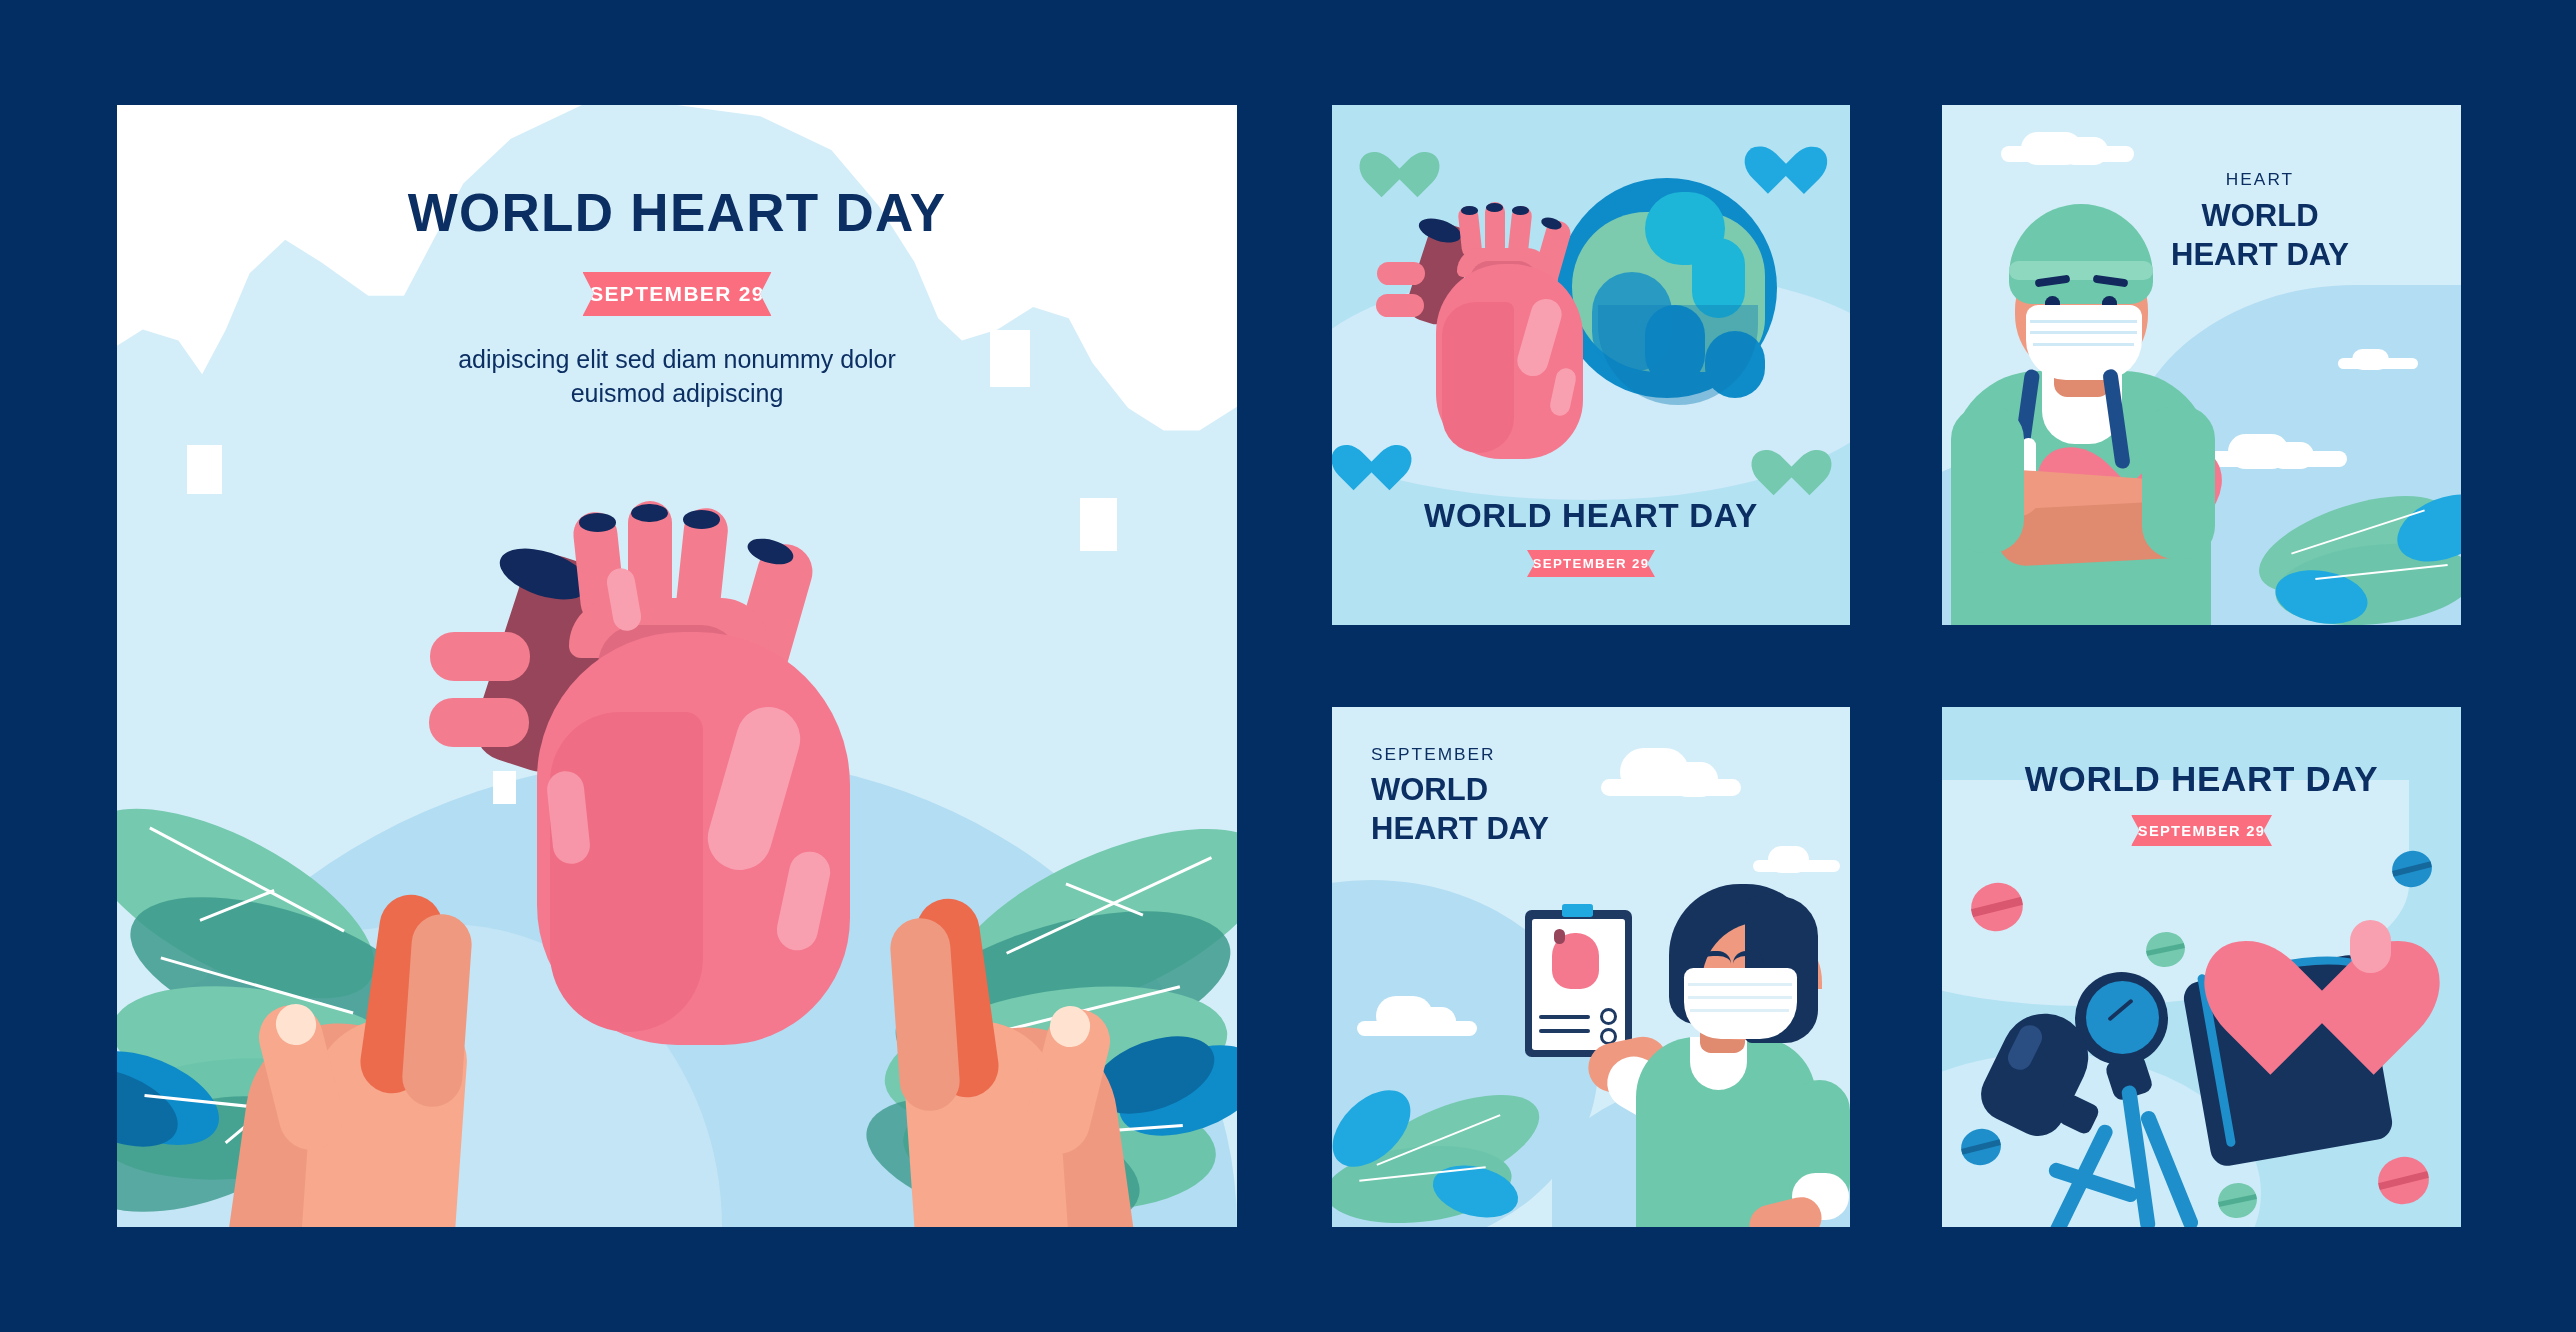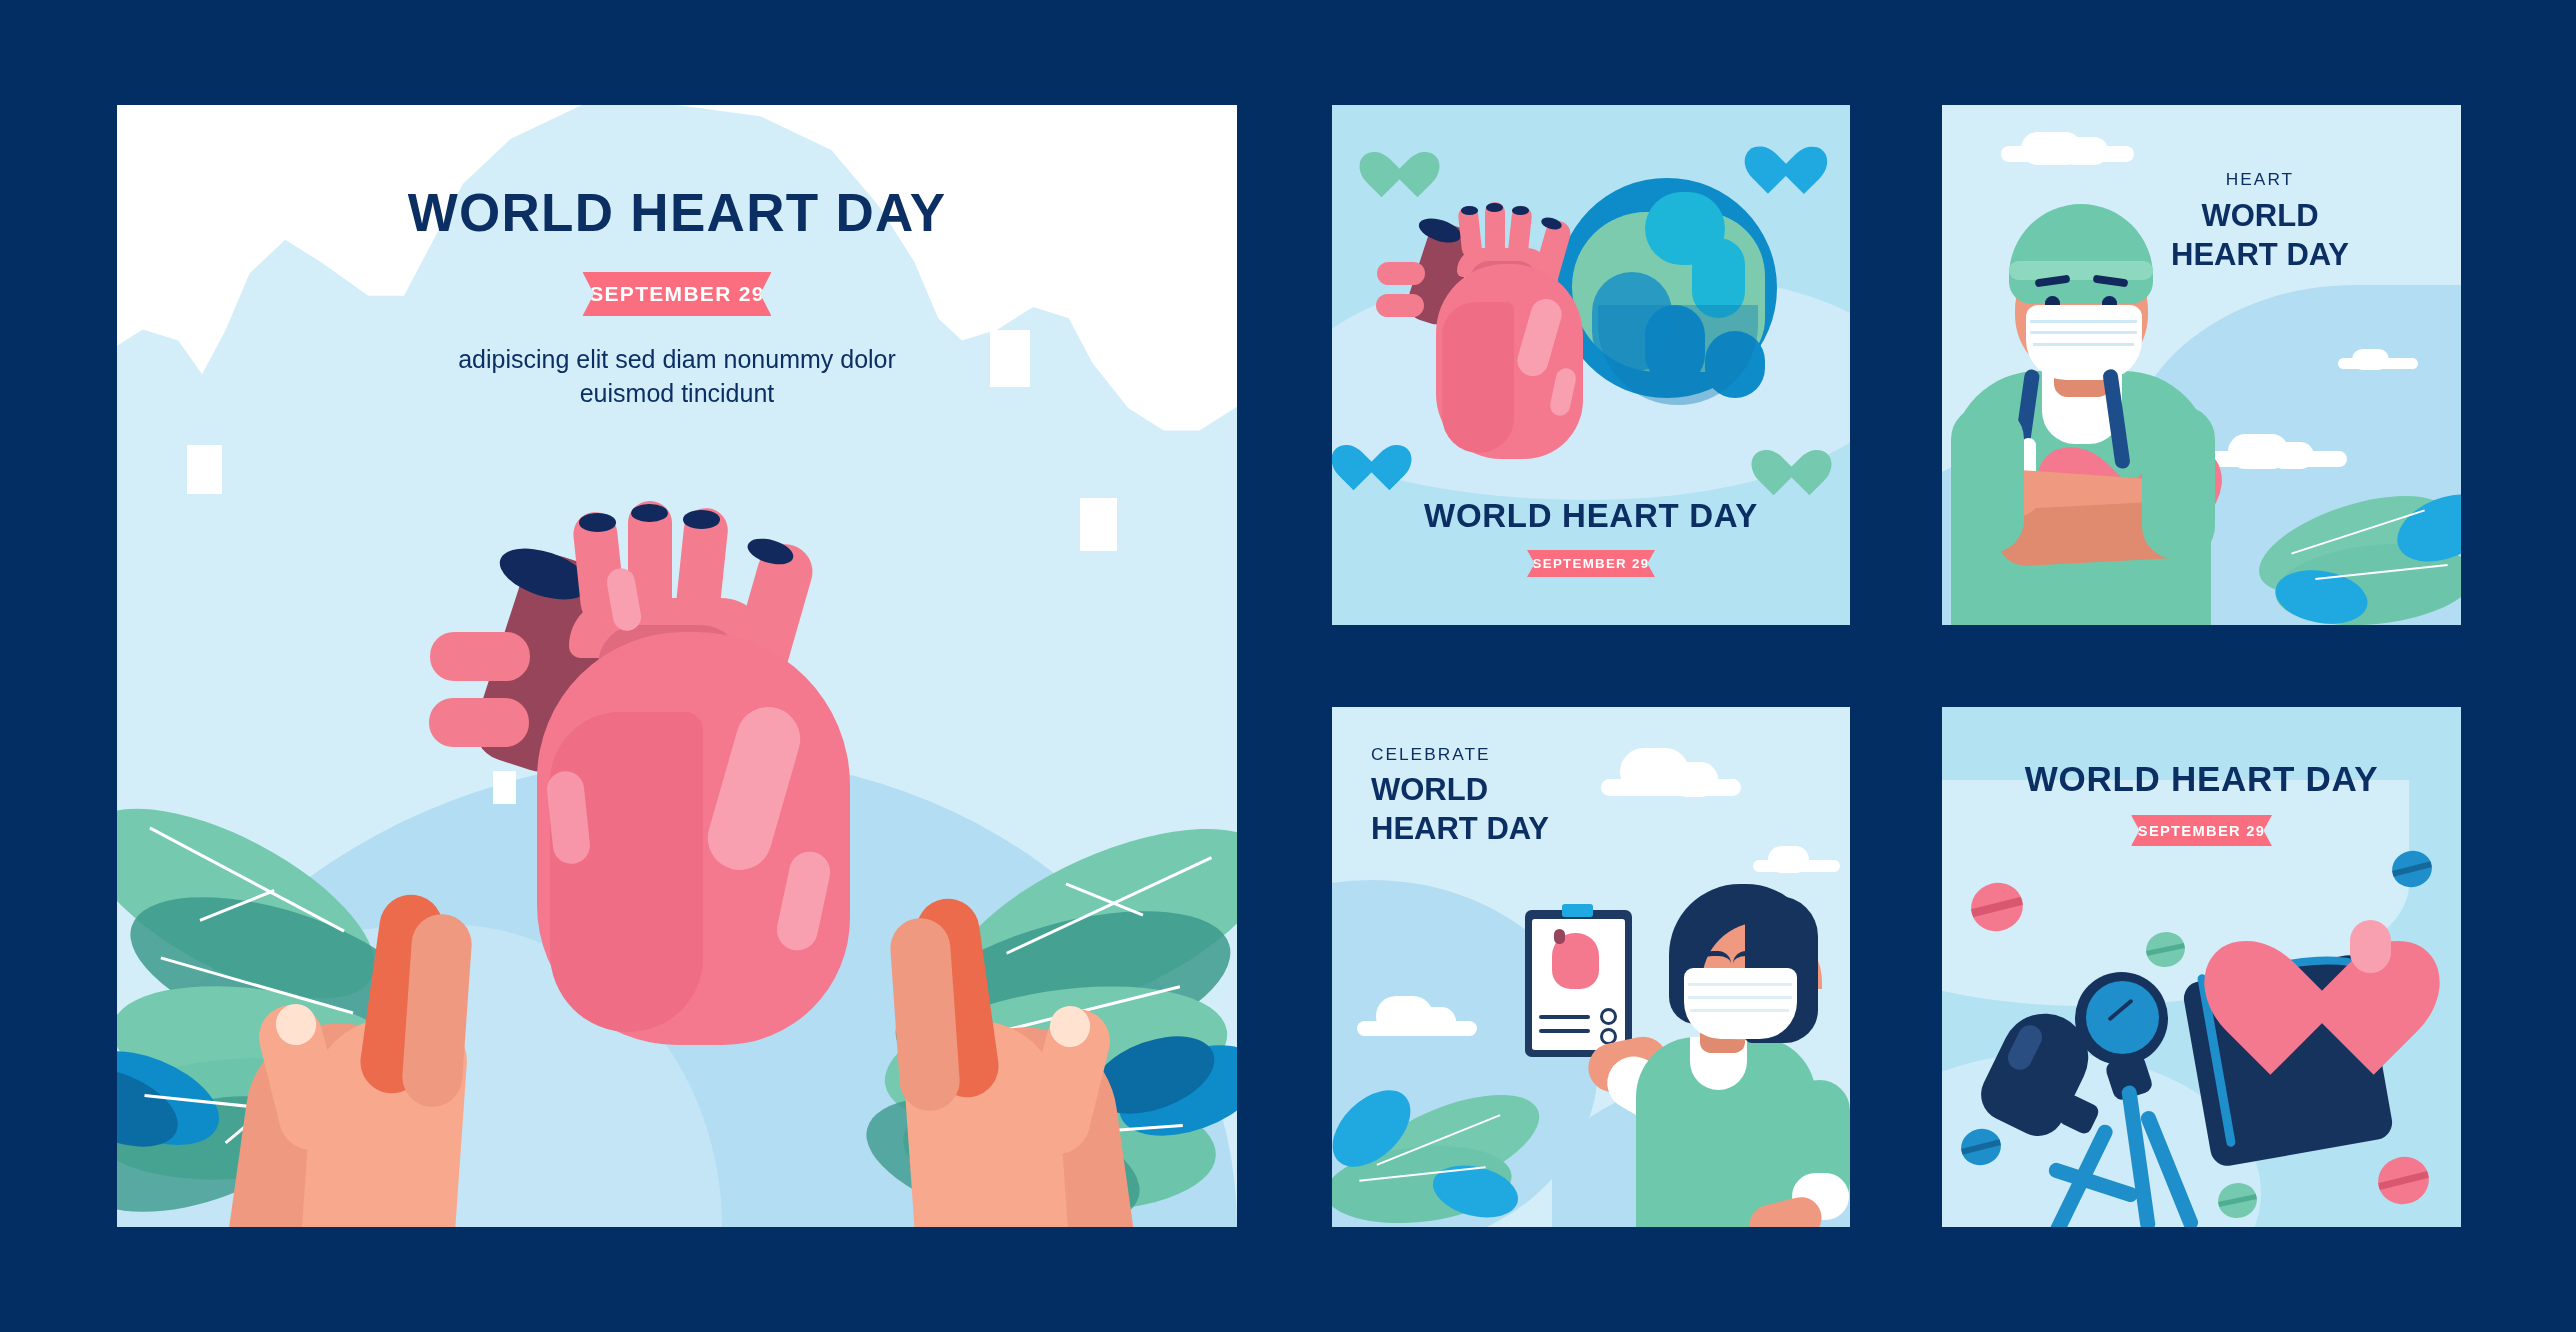--- a/index.html
+++ b/index.html
@@ -116,21 +116,21 @@
     <div class="sparkle" style="left:376px;top:666px;width:22.6px;height:33px;"></div>
 
     <h1 class="main-title">WORLD HEART DAY</h1>
 
     <div class="ribbon" id="main-ribbon">
       <span>SEPTEMBER 29</span>
     </div>
 
     <div class="main-body">
       <div>adipiscing elit sed diam nonummy dolor</div>
-      <div>euismod tincidunt</div>
+      <div>euismod adipiscing</div>
     </div>
 
     <div>
       <div class="leaf" style="left:-47px;top:733px;width:320px;height:131px;transform:rotate(28deg);background:#74c9ae;"></div>
       <div class="leaf" style="left:6.7px;top:806px;width:313px;height:127px;transform:rotate(18deg);background:#3d9a8c;opacity:.85;"></div>
       <div class="leaf" style="left:-6.7px;top:886px;width:313px;height:124px;transform:rotate(10deg);background:#74c9ae;"></div>
       <div class="leaf" style="left:-27px;top:954px;width:286px;height:120px;transform:rotate(-4deg);background:#6cc5ab;"></div>
       <div class="leaf" style="left:-40px;top:999px;width:233px;height:100px;transform:rotate(-16deg);background:#3d9a8c;opacity:.8;"></div>
       <div class="leaf" style="left:-47px;top:953px;width:153px;height:80px;transform:rotate(22deg);background:#0e8bc9;"></div>
       <div class="leaf" style="left:-63px;top:969px;width:127px;height:67px;transform:rotate(22deg);background:#0a6ca3;"></div>
@@ -399,21 +399,21 @@
       <div class="sh" style="left:352px;top:261px;width:113px;height:71px;background:#fff;border-radius:9.3px 9.3px 37px 37px;"></div>
       <div class="sh" style="left:356px;top:276px;width:104px;height:2.7px;background:#dfeff8;"></div>
       <div class="sh" style="left:356px;top:289px;width:104px;height:2.7px;background:#dfeff8;"></div>
       <div class="sh" style="left:358px;top:302px;width:99px;height:2.7px;background:#dfeff8;"></div>
 
       <div class="sh" style="left:457px;top:373px;width:61px;height:133px;background:#6ec8ab;border-radius:31px;"></div>
       <div class="sh" style="left:460px;top:466px;width:57px;height:47px;background:#fff;border-radius:24px;"></div>
       <div class="sh" style="left:417px;top:494px;width:73px;height:41px;background:#ef9a80;border-radius:21px;transform:rotate(-14deg);"></div>
     </div>
 
-    <div class="sc-kicker" style="left:39px;top:37px;font-size:17.3px;">CELEBRATE</div>
+    <div class="sc-kicker" style="left:39px;top:37px;font-size:17.3px;">SEPTEMBER</div>
     <h2 class="sc-title" style="left:39px;top:65px;font-size:31px;">WORLD</h2>
     <h2 class="sc-title" style="left:39px;top:104px;font-size:31px;">HEART DAY</h2>
   </div>
 
   <div class="card" id="card-bp">
     <div class="sh" style="left:0;top:0;width:100%;height:100%;background:#b3e2f3;"></div>
     <div class="sh" style="left:-133px;top:73px;width:600px;height:226px;background:#d4eef9;border-radius:0 0 70% 60%;"></div>
     <div class="sh" style="left:-107px;top:346px;width:426px;height:280px;background:#cdebf8;border-radius:50%;"></div>
 
     <div class="pill" style="left:29px;top:176px;width:52px;height:48px;background:#f4798f;overflow:hidden;transform:rotate(-14deg);">

